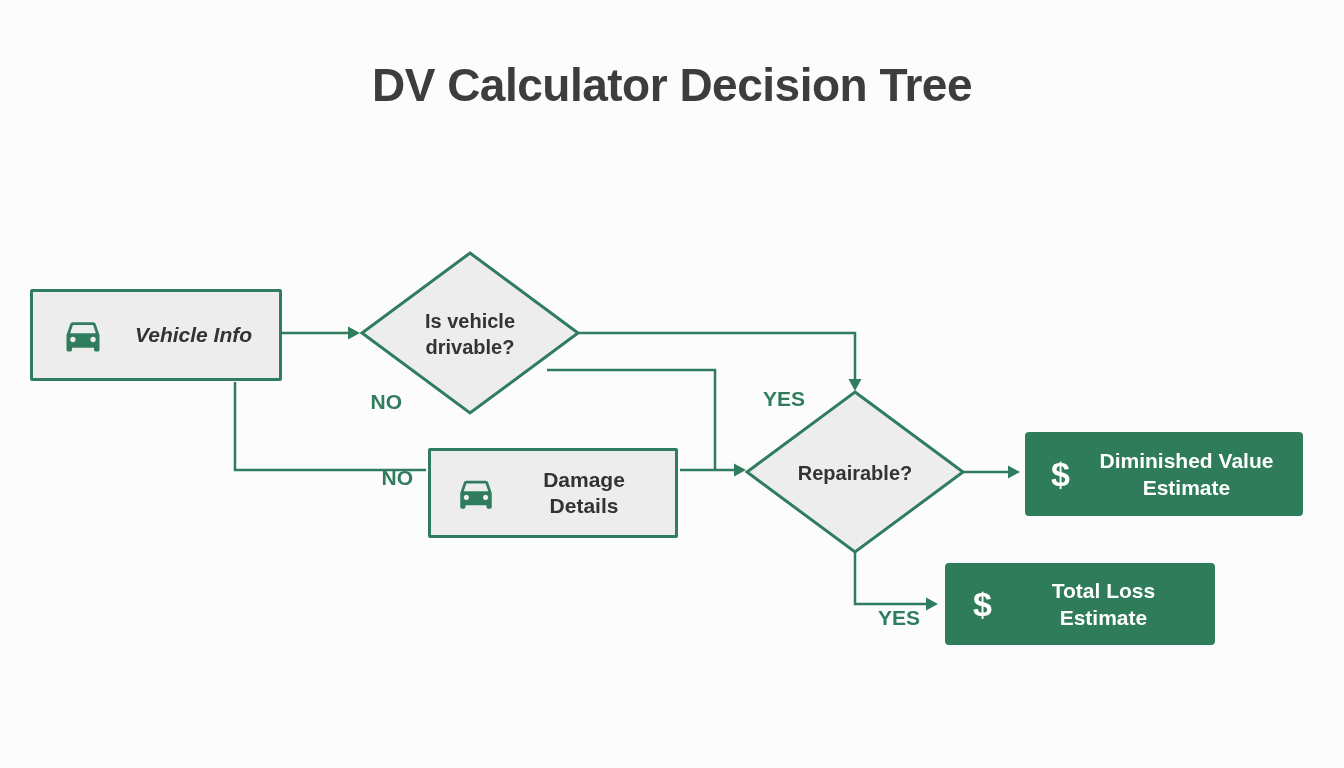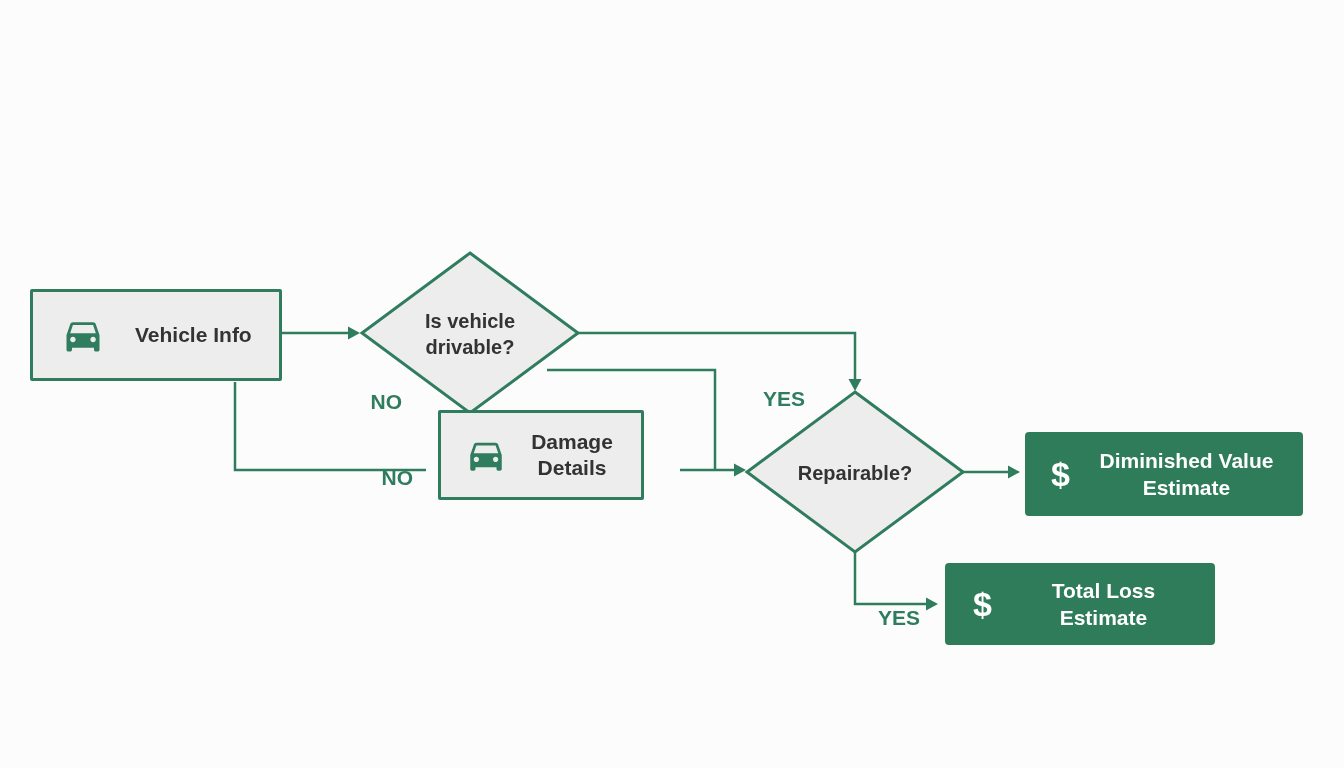--- a/index.html
+++ b/index.html
@@ -50,40 +50,41 @@
   .diamond-label{
     position:absolute;text-align:center;font-weight:700;font-size:20px;
     color:var(--text-dark);white-space:pre-line;line-height:1.3;
   }
   .edge-label{
     position:absolute;width:60px;text-align:right;font-weight:700;
     font-size:21px;color:var(--accent-green);
   }
   #vehicle-info{left:30px;top:289px;width:252px;height:92px;}
   #vehicle-info .car{margin-left:24px;}
-  #vehicle-info .node-label{margin-left:26px;}
-  #damage-details{left:428px;top:410px;width:206px;height:90px;margin-left:10px;}
+  #vehicle-info .node-label{margin-left:26px;font-style:italic;}
+  #damage-details{left:428px;top:448px;width:250px;height:90px;}
   #damage-details .car{margin-left:20px;}
   #damage-details .node-label{flex:1 1 auto;text-align:center;padding-right:8px;}
   #dv-estimate{left:1025px;top:432px;width:278px;height:84px;}
   #dv-estimate .dollar{margin-left:26px;}
   #total-loss{left:945px;top:563px;width:270px;height:82px;}
   #total-loss .dollar{margin-left:28px;}
   #drivable-label{left:370px;top:308px;width:200px;}
   #repairable-label{left:755px;top:460px;width:200px;}
   #no-label-1{left:342px;top:390px;}
   #no-label-2{left:353px;top:466px;}
   #yes-label-1{left:745px;top:387px;}
   #yes-label-2{left:860px;top:606px;}
 </style>
 </head>
 <body>
 
 <div class="canvas">
 
+  <h1 class="title">DV Calculator Decision Tree</h1>
 
   <svg class="edges" viewBox="0 0 1344 768" xmlns="http://www.w3.org/2000/svg">
 
     <polygon class="diamond" points="470,253 578,333 470,413 362,333"></polygon>
     <polygon class="diamond" points="855,392 963,472 855,552 747,472"></polygon>
 
     <path class="edge" d="M282,333 H348"></path>
     <polygon class="arrow" points="360,333 348,326.5 348,339.5"></polygon>
 
     <path class="edge" d="M578,333 H855 V380"></path>

